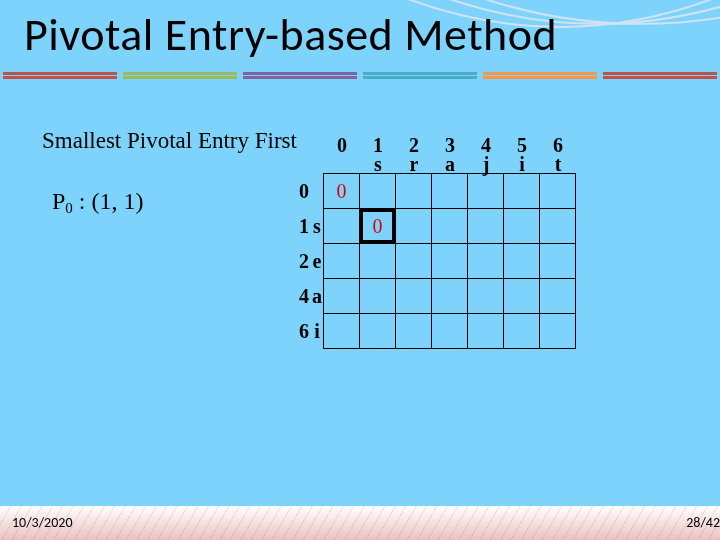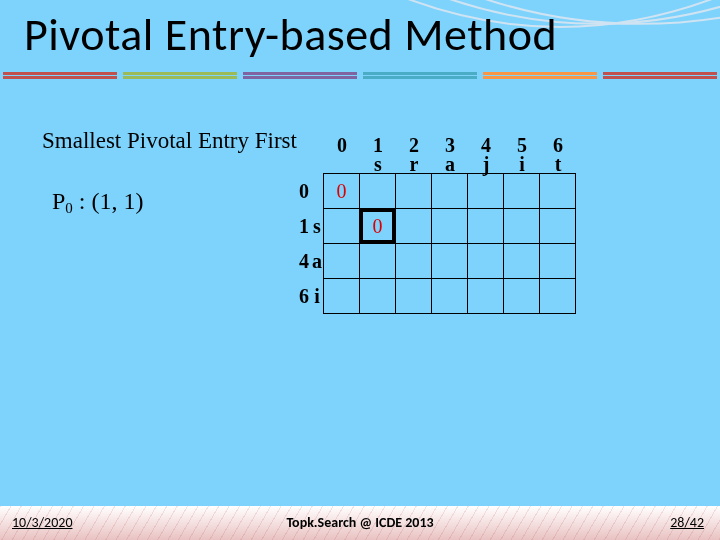--- a/index.html
+++ b/index.html
@@ -38,21 +38,21 @@
   .grid { display: grid; grid-template-columns: repeat(7, 36px); }
   .cell { height: 36px; border: 1px solid #000; margin: -1px 0 0 -1px; display: flex; align-items: center; justify-content: center; font-family: 'Times New Roman', serif; font-size: 20px; }
   .cell.red { color: #d00; }
   .cell.hl { box-shadow: inset 0 0 0 3px #000; }
 
   
   .footer { position: absolute; left: 0; right: 0; bottom: 0; height: 34px; }
   .footer-bg { position: absolute; inset: 0; }
   .footer-bg::before { content: ""; position: absolute; inset: 0; background: linear-gradient(#fff, #f7e6e6 40%, #e9c2c2); }
   .footer-lines { position: absolute; inset: 0; background: repeating-linear-gradient(120deg, rgba(150,40,40,0.12) 0 1px, transparent 1px 9px); }
-  .footer-content { position: absolute; inset: 0; display: flex; align-items: center; justify-content: space-between; padding: 0 16px 2px 12px; font-family: Candara, Calibri, 'Segoe UI', sans-serif; font-size: 14px; color: #000; text-decoration: underline; }
+  .footer-content { position: absolute; inset: 0; display: flex; align-items: center; justify-content: space-between; padding: 0 0 2px 12px; font-family: Candara, Calibri, 'Segoe UI', sans-serif; font-size: 14px; color: #000; }
   .footer-center { position: absolute; left: 0; right: 0; text-align: center; font-weight: bold; }
 </style>
 </head>
 <body>
 
 <div class="slide">
 
   <div class="arcs">
     <svg viewBox="0 0 340 80">
       <path d="M0,10 Q170,80 340,10" stroke="#cfe3f2" stroke-width="2" fill="none"></path>
@@ -139,20 +139,32 @@
             <div class="cell"></div>
             <div class="cell red hl">0</div>
             <div class="cell"></div>
             <div class="cell"></div>
             <div class="cell"></div>
             <div class="cell"></div>
             <div class="cell"></div>
           </div>
         </div>
         <div class="grid-row">
+          <div class="row-head"><span class="num">2</span><span class="let">e</span></div>
+          <div class="grid">
+            <div class="cell"></div>
+            <div class="cell"></div>
+            <div class="cell"></div>
+            <div class="cell"></div>
+            <div class="cell"></div>
+            <div class="cell"></div>
+            <div class="cell"></div>
+          </div>
+        </div>
+        <div class="grid-row">
           <div class="row-head"><span class="num">4</span><span class="let">a</span></div>
           <div class="grid">
             <div class="cell"></div>
             <div class="cell"></div>
             <div class="cell"></div>
             <div class="cell"></div>
             <div class="cell"></div>
             <div class="cell"></div>
             <div class="cell"></div>
           </div>
@@ -170,18 +182,17 @@
           </div>
         </div>
       </div>
   </div>
 
   <div class="footer">
     <div class="footer-bg"></div>
     <div class="footer-lines"></div>
     <div class="footer-content">
       <span>10/3/2020</span>
-      <span class="footer-center">Topk.Search @ ICDE 2013</span>
       <span>28/42</span>
     </div>
   </div>
 
 </div>
 
 </body></html>

